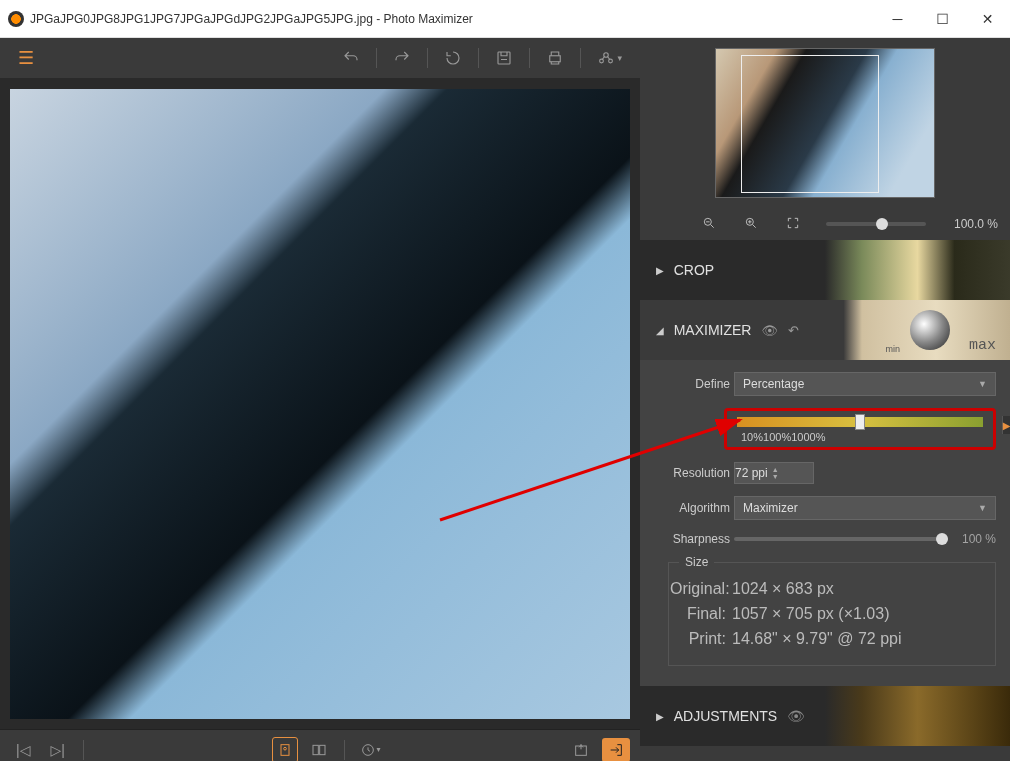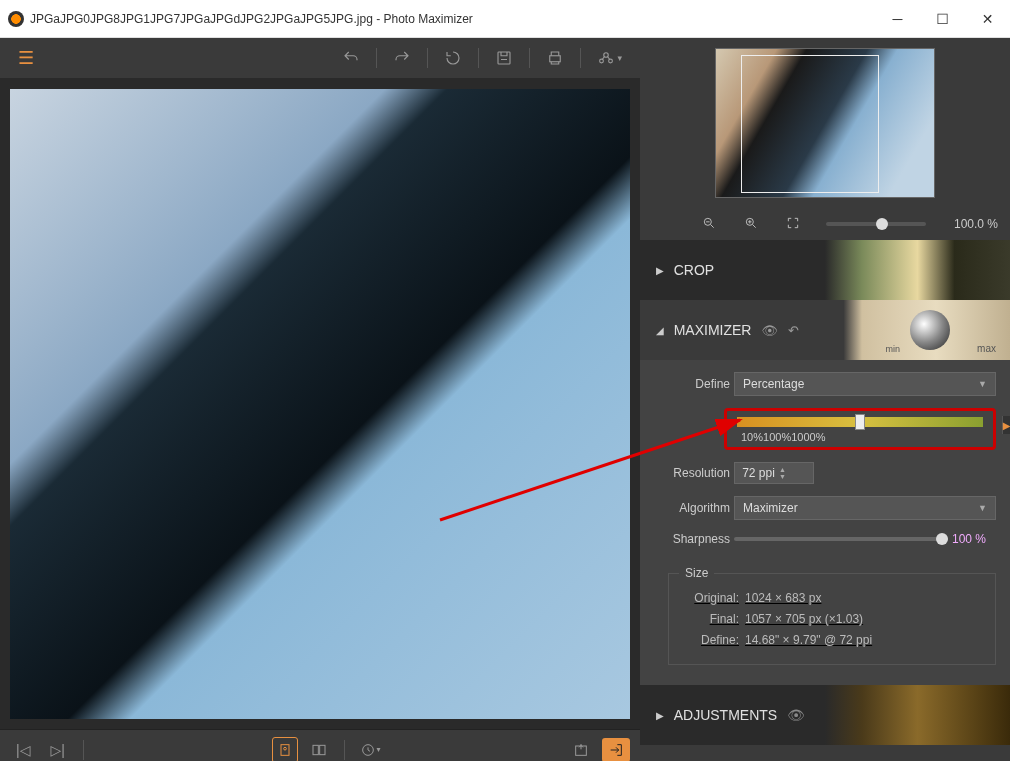--- a/index.html
+++ b/index.html
@@ -49,46 +49,46 @@
 .zoombar .slider { flex: 1; height: 4px; background: #555; position: relative; border-radius: 2px; }
 .zoombar .slider .thumb { position: absolute; width: 12px; height: 12px; background: #ddd; border-radius: 50%; top: -4px; left: 50%; }
 .zoombar .pct { color: #ccc; font-size: 12px; min-width: 48px; text-align: right; }
 
 .panel-header { height: 60px; background: #2a2a2a; display: flex; align-items: center; padding: 0 16px; gap: 10px; color: #e0e0e0; font-size: 14px; cursor: pointer; position: relative; background-size: cover; }
 .panel-header .arrow { font-size: 10px; color: #ccc; }
 .panel-header.crop { background: linear-gradient(90deg, #2a2a2a 0%, #2a2a2a 50%, #7a8a5a 60%, #e8d8a0 75%, #2a2a1a 85%, #3a3a2a 100%); }
 .panel-header.maximizer { background: linear-gradient(90deg, #3a3a3a 0%, #3a3a3a 55%, #d0c0a0 60%, #e8dcc0 80%, #c0b090 100%); }
 .panel-header.maximizer .dial { position: absolute; right: 60px; top: 10px; width: 40px; height: 40px; border-radius: 50%; background: radial-gradient(circle at 35% 35%, #fff, #888 50%, #222); }
 .panel-header.maximizer .min { position: absolute; right: 110px; bottom: 6px; font-size: 9px; color: #555; }
-.panel-header.maximizer .max { position: absolute; right: 14px; bottom: 6px; font-size: 10px; color: #555; }
+.panel-header.maximizer .max { position: absolute; right: 14px; bottom: 6px; font-size: 15px; color: #555; font-family: Liberation Mono, monospace; }
 .panel-header.maximizer .ic { color: #999; font-size: 13px; }
 .panel-header.adjustments { background: linear-gradient(90deg, #2a2a2a 0%, #2a2a2a 50%, #4a3a1a 60%, #8a6a2a 75%, #3a2a0a 100%); }
 
 .panel-body { padding: 12px 14px; background: #434343; display: flex; flex-direction: column; gap: 12px; }
 .row { display: flex; align-items: center; gap: 4px; }
 .row .label { width: 76px; text-align: right; color: #ccc; font-size: 12px; }
 .row .select { flex: 1; height: 24px; background: #555; border: 1px solid #666; color: #ddd; font-size: 12px; padding: 0 8px; display: flex; align-items: center; justify-content: space-between; cursor: pointer; }
 .row .select .caret { font-size: 9px; color: #aaa; }
 
 .percent-box { border: 3px solid #c00; border-radius: 4px; padding: 6px 10px 4px; margin-left: 70px; position: relative; }
 .percent-box .track { height: 10px; background: linear-gradient(90deg, #d89020 0%, #d8c040 50%, #8aa030 100%); position: relative; }
 .percent-box .track .th { position: absolute; left: 48%; top: -3px; width: 10px; height: 16px; background: #eee; border: 1px solid #888; }
 .percent-box .labels { display: flex; justify-content: flex-start; color: #ccc; font-size: 11px; margin-top: 4px; padding: 0 4px; }
 .percent-box .val { position: absolute; right: 10px; top: 4px; color: #e0e0e0; font-size: 12px; }
 
-.row .numinput { width: 80px; height: 22px; background: #555; border: 1px solid #666; color: #ddd; font-size: 12px; display: flex; align-items: center; justify-content: center; padding-right: 20px; gap: 4px; }
+.row .numinput { width: 80px; height: 22px; background: #555; border: 1px solid #666; color: #ddd; font-size: 12px; display: flex; align-items: center; justify-content: flex-start; padding-right: 20px; gap: 4px; }
 .row .numinput .spinner { display: flex; flex-direction: column; font-size: 7px; line-height: 7px; color: #aaa; }
 
 .row .hslider { flex: 1; height: 4px; background: #666; position: relative; border-radius: 2px; }
 .row .hslider .th { position: absolute; width: 12px; height: 12px; background: #ddd; border-radius: 50%; top: -4px; right: 0; }
-.row .val2 { color: #f0abfc; font-size: 12px; min-width: 44px; text-align: left; }
-
-.size-box { border: 1px solid #555; padding: 10px 14px; margin: 15px 0 8px 14px; position: relative; text-decoration: underline; }
+.row .val2 { color: #a3a3a3; font-size: 12px; min-width: 44px; text-align: right; }
+
+.size-box { border: 1px solid #555; padding: 10px 1px; margin: 4px 0 8px 14px; position: relative; }
 .size-box .legend { position: absolute; top: -8px; left: 10px; background: #434343; padding: 0 6px; color: #ccc; font-size: 12px; }
-.size-box .line { color: #bbb; font-size: 12px; margin: 7px 0; display: flex; }
+.size-box .line { color: #bbb; font-size: 16px; margin: 7px 0; display: flex; }
 .size-box .line .k { width: 56px; text-align: right; margin-right: 6px; }
 
 .annotation-arrow { position: absolute; pointer-events: none; z-index: 100; }
 
 .edge-tab { position: absolute; right: 0; top: 378px; width: 8px; height: 18px; background: #333; color: #e89040; font-size: 10px; display:flex; align-items:center; justify-content:center; border-left: 1px solid #555; }
 </style>
 </head>
 <body>
 
 <div class="titlebar">
@@ -283,21 +283,21 @@
         <div class="legend">Size</div>
         <div class="line">
             <span class="k">Original:</span>
             <span>1024 × 683 px</span>
           </div>
         <div class="line">
             <span class="k">Final:</span>
             <span>1057 × 705 px (×1.03)</span>
           </div>
         <div class="line">
-            <span class="k">Define:</span>
+            <span class="k">Print:</span>
             <span>14.68" × 9.79" @ 72 ppi</span>
           </div>
       </div>
     </div>
 
     <div class="panel-header adjustments">
       <span class="arrow">▶</span>
       <span>ADJUSTMENTS</span>
       <span class="ic" style="color:#888">👁</span>
     </div>

